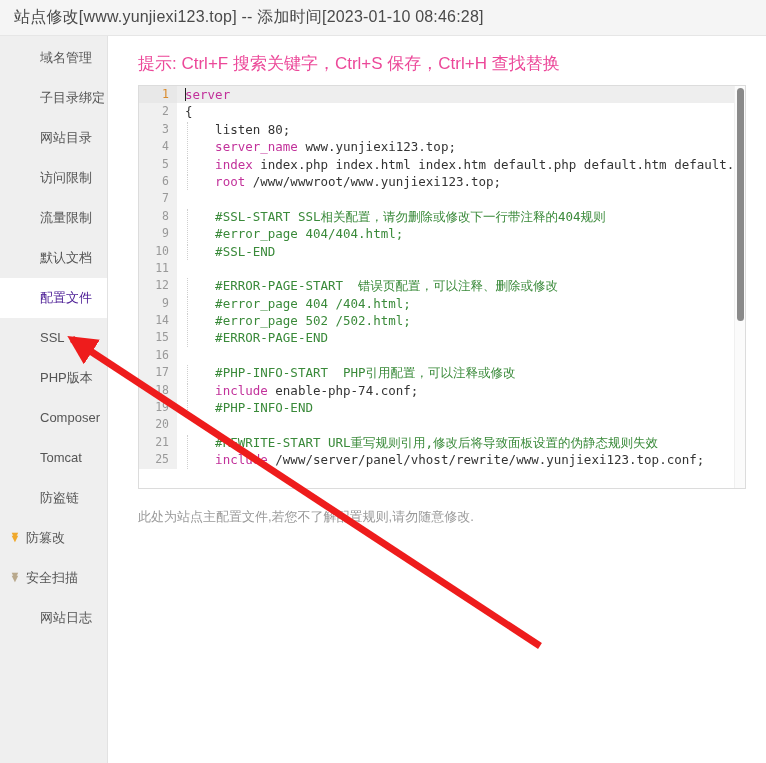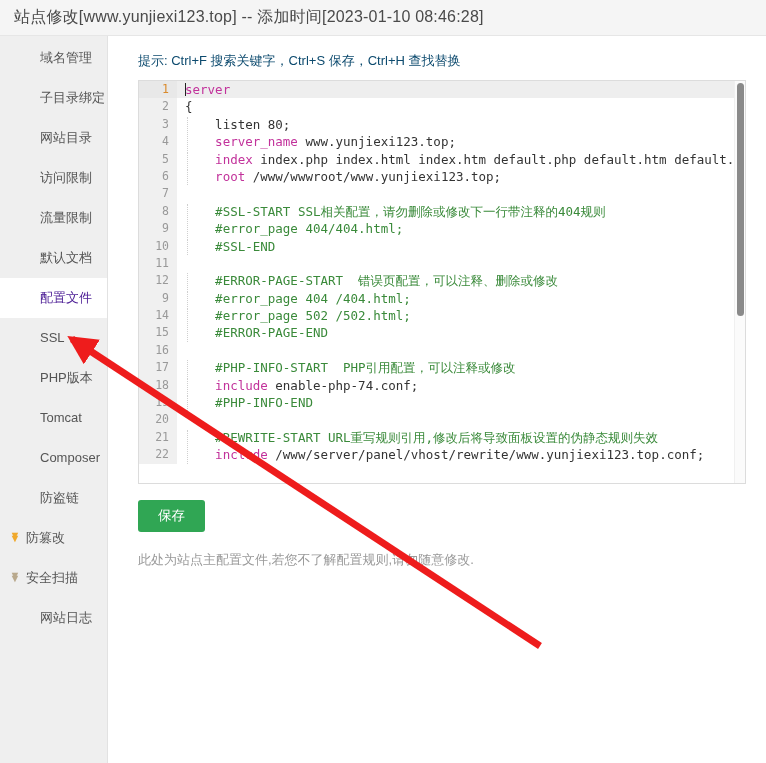--- a/index.html
+++ b/index.html
@@ -82,22 +82,22 @@
     flex: 1;
     background: #fff;
     box-sizing: border-box;
     padding: 0 12px 0 14px;
     position: relative;
   }
   #hint {
     padding-top: 16px;
     padding-bottom: 10px;
     padding-left: 16px;
-    font-size: 13px;
-    color: #0c4a6e;
+    font-size: 17px;
+    color: #ec4899;
     white-space: nowrap;
   }
 
   
   #editor-wrap {
     position: relative;
     margin-left: 16px;
     margin-right: 8px;
     height: 404px;
     border: 1px solid #dcdcdc;
@@ -232,22 +232,22 @@
   <div id="sidebar">
       <div class="side-item"><span>域名管理</span></div>
       <div class="side-item"><span>子目录绑定</span></div>
       <div class="side-item"><span>网站目录</span></div>
       <div class="side-item"><span>访问限制</span></div>
       <div class="side-item"><span>流量限制</span></div>
       <div class="side-item"><span>默认文档</span></div>
       <div class="side-item active"><span>配置文件</span></div>
       <div class="side-item"><span>SSL</span></div>
       <div class="side-item"><span>PHP版本</span></div>
+      <div class="side-item"><span>Composer</span></div>
       <div class="side-item"><span>Tomcat</span></div>
-      <div class="side-item"><span>Composer</span></div>
       <div class="side-item"><span>防盗链</span></div>
       <div class="side-item has-gem"><span class="gem" style="color: rgb(240, 169, 44); font-size: 11px; text-shadow: rgb(240, 169, 44) 0px -3px 0px;">▼</span><span>防篡改</span></div>
       <div class="side-item has-gem"><span class="gem" style="color: rgb(185, 169, 141); font-size: 11px; text-shadow: rgb(185, 169, 141) 0px -3px 0px;">▼</span><span>安全扫描</span></div>
       <div class="side-item"><span>网站日志</span></div>
     </div>
 
   <div id="main">
 
     <div id="hint">提示: Ctrl+F 搜索关键字，Ctrl+S 保存，Ctrl+H 查找替换</div>
 
@@ -267,30 +267,27 @@
           <div class="code-line"><div class="gutter">12</div><div class="code indent"><span class="tok-cmt">    #ERROR-PAGE-START  错误页配置，可以注释、删除或修改</span></div></div>
           <div class="code-line"><div class="gutter">9</div><div class="code indent"><span class="tok-cmt">    #error_page 404 /404.html;</span></div></div>
           <div class="code-line"><div class="gutter">14</div><div class="code indent"><span class="tok-cmt">    #error_page 502 /502.html;</span></div></div>
           <div class="code-line"><div class="gutter">15</div><div class="code indent"><span class="tok-cmt">    #ERROR-PAGE-END</span></div></div>
           <div class="code-line"><div class="gutter">16</div><div class="code"><span class="tok-txt"></span></div></div>
           <div class="code-line"><div class="gutter">17</div><div class="code indent"><span class="tok-cmt">    #PHP-INFO-START  PHP引用配置，可以注释或修改</span></div></div>
           <div class="code-line"><div class="gutter">18</div><div class="code indent"><span class="tok-kw">    include</span><span class="tok-txt"> enable-php-74.conf;</span></div></div>
           <div class="code-line"><div class="gutter">19</div><div class="code indent"><span class="tok-cmt">    #PHP-INFO-END</span></div></div>
           <div class="code-line"><div class="gutter">20</div><div class="code"><span class="tok-txt"></span></div></div>
           <div class="code-line"><div class="gutter">21</div><div class="code indent"><span class="tok-cmt">    #REWRITE-START URL重写规则引用,修改后将导致面板设置的伪静态规则失效</span></div></div>
-          <div class="code-line"><div class="gutter">22</div><div class="code indent"><span class="tok-kw">    include</span><span class="tok-txt"> /www/server/panel/vhost/rewrite/www.yunjiexi123.top.conf;</span></div></div>
+          <div class="code-line"><div class="gutter">25</div><div class="code indent"><span class="tok-kw">    include</span><span class="tok-txt"> /www/server/panel/vhost/rewrite/www.yunjiexi123.top.conf;</span></div></div>
         </div>
       <div id="vscroll">
         <div id="vthumb"></div>
       </div>
     </div>
 
-    <div id="save-row">
-      <button id="save-btn" style="background: rgb(48, 166, 84);">保存</button>
-    </div>
 
     <div id="footnote">此处为站点主配置文件,若您不了解配置规则,请勿随意修改.</div>
 
   </div>
 </div>
 
 <svg id="arrow-layer" viewBox="0 0 766 763" xmlns="http://www.w3.org/2000/svg">
   <defs>
     <marker id="arrowhead" markerWidth="4.2" markerHeight="4.2" refX="3.4" refY="2.1" orient="auto">
       <polygon points="0,0 4.2,2.1 0,4.2" fill="#ee1c1c"></polygon>

